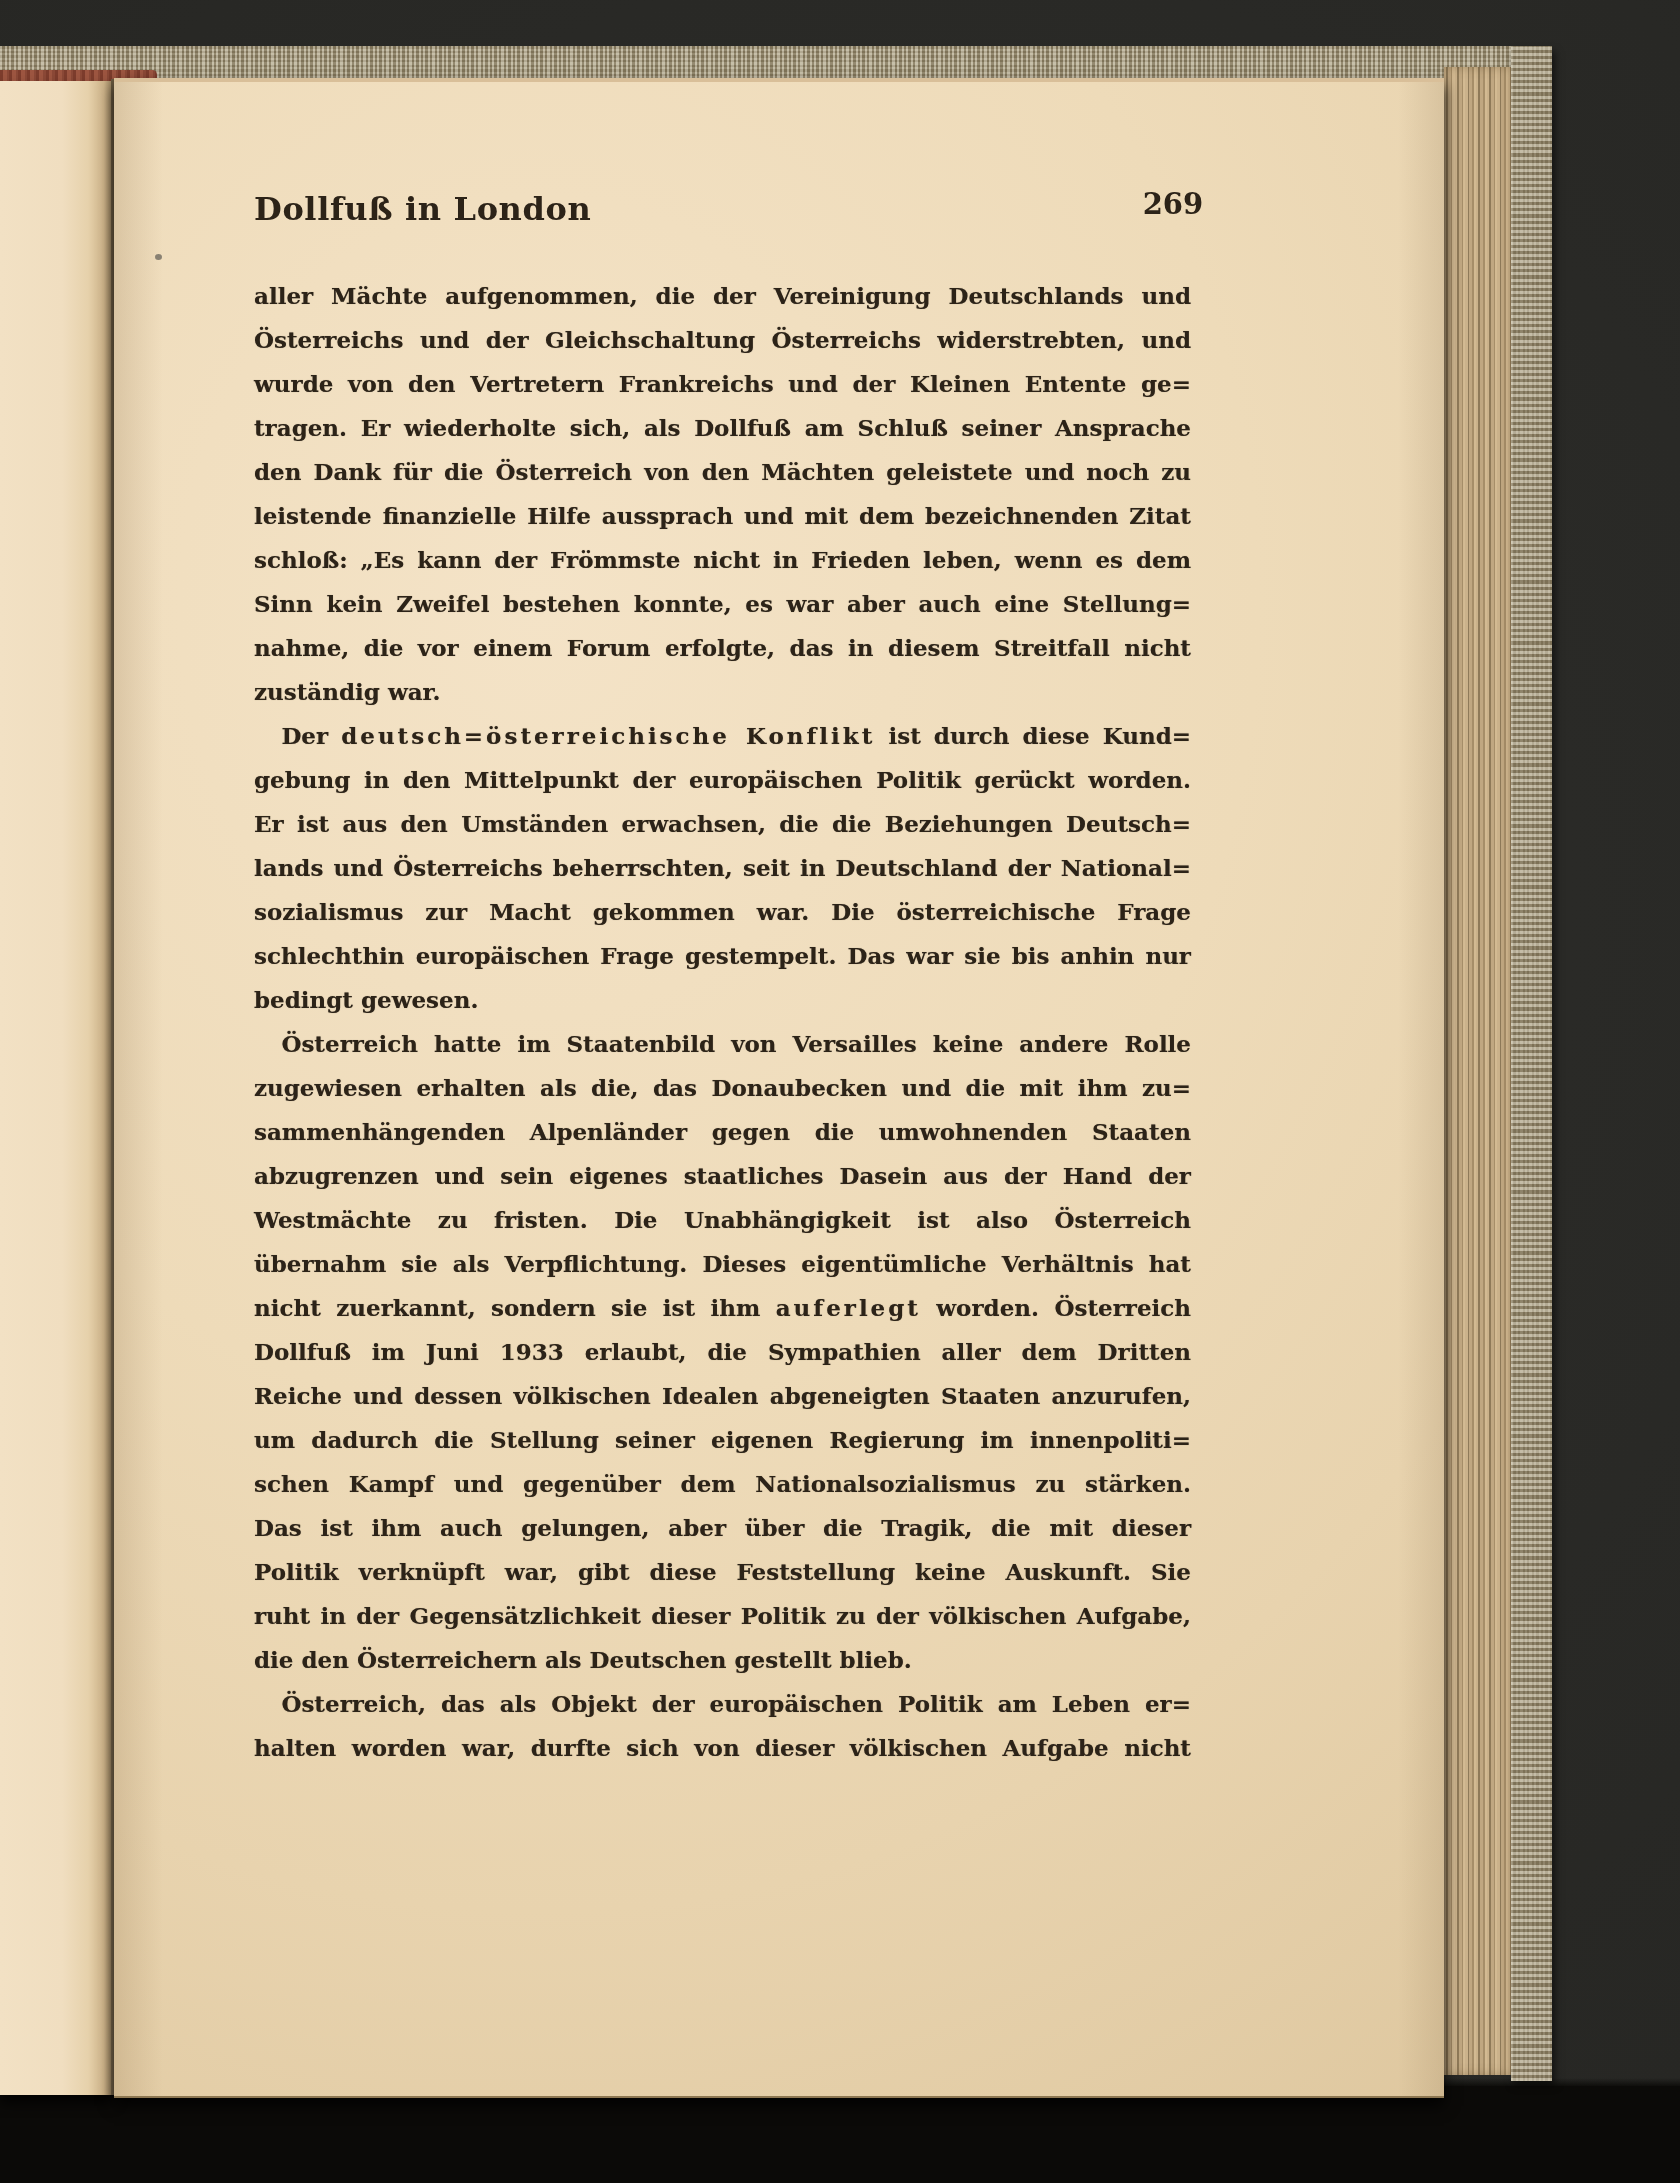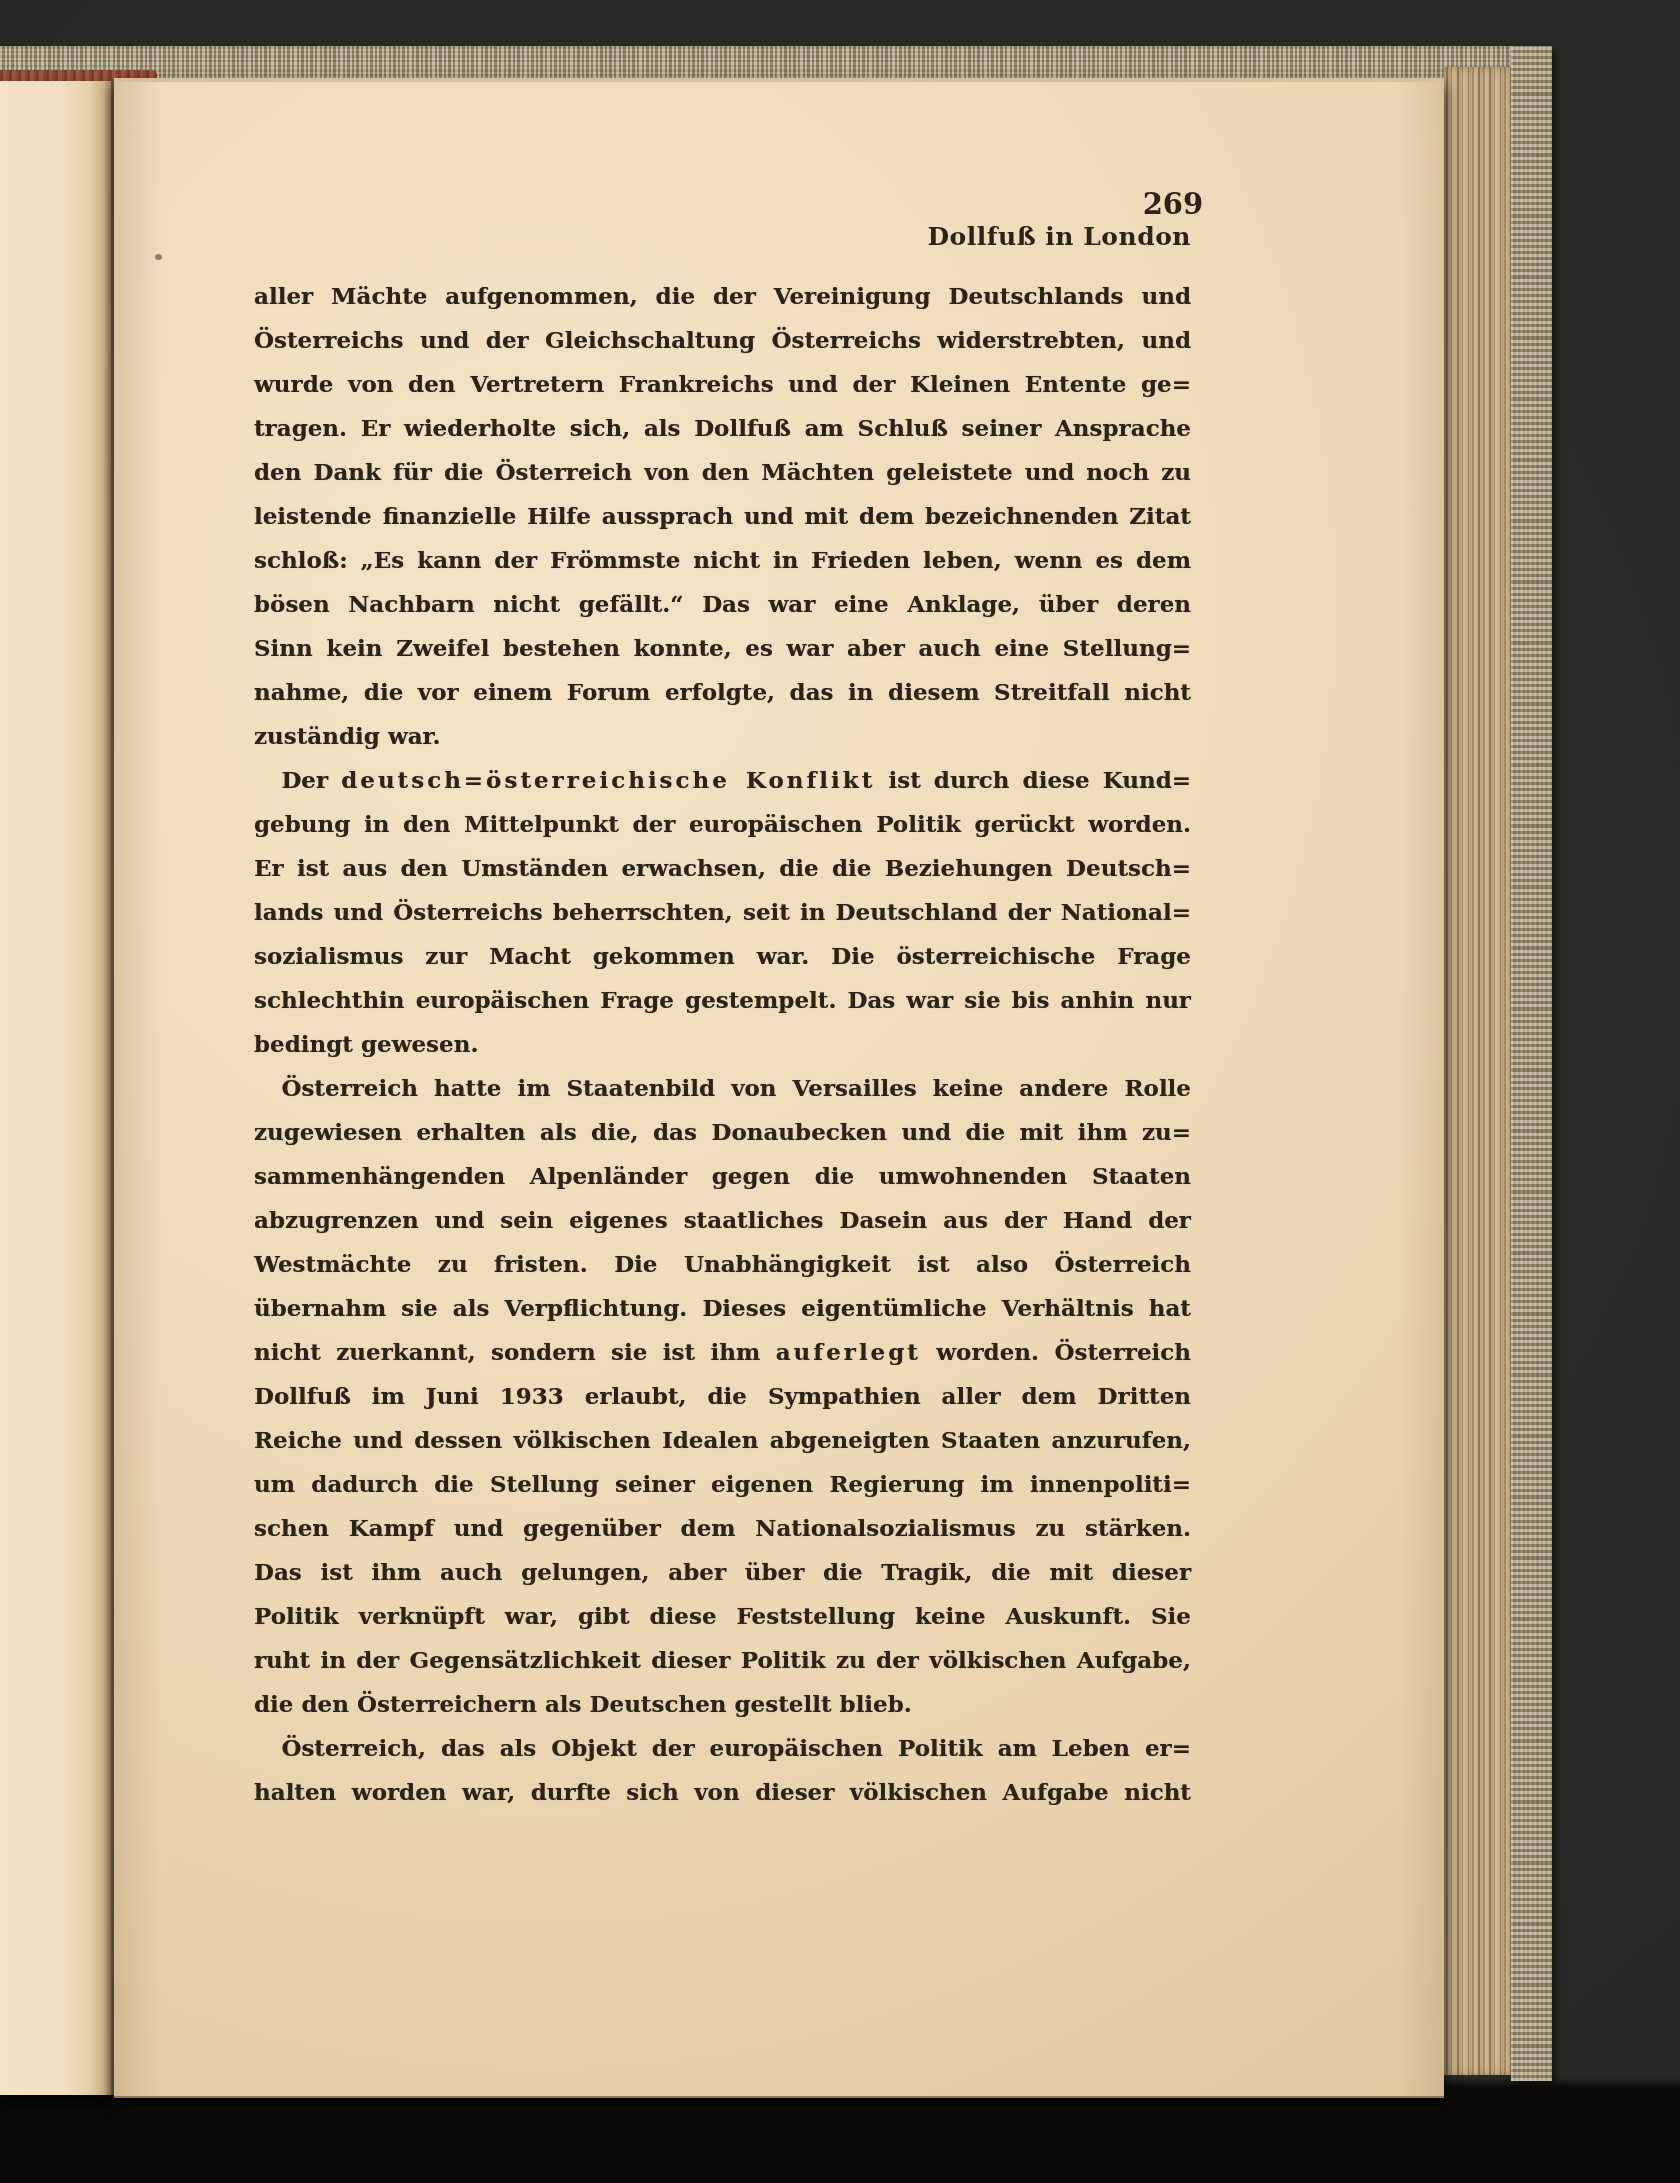--- a/index.html
+++ b/index.html
@@ -45,21 +45,21 @@
   .main-page{position:absolute;left:114px;top:78px;width:1330px;height:2014px;
     background:
       linear-gradient(90deg, rgba(140,110,70,.22) 0, rgba(140,110,70,0) 49px),
       linear-gradient(90deg, rgba(120,95,60,0) calc(100% - 46px), rgba(120,95,60,.16) 100%),
       radial-gradient(120% 90% at 32% 26%, #f4e3c7 0%, #eedbb9 45%, #e8d3ae 72%, #dfc8a0 100%);
     border-top:4.6px solid #d9bf99;
     border-bottom:2.3px solid #8d7752;
     box-shadow:0 7.6px 13.7px rgba(0,0,0,.8);}
   
   .running-head{position:absolute;left:254px;top:190px;width:937px;height:41px;color:#2c2318;}
-  .head-title{width:100%;text-align:right;font-size:25px;font-weight:700;letter-spacing:.02em;margin-top:32px;}
+  .head-title{width:100%;text-align:left;font-size:32px;font-weight:700;letter-spacing:.02em;}
   .page-num{position:absolute;right:-12.2px;top:-3px;font-size:29px;font-weight:700;}
   
   .body-lines{position:absolute;left:254px;top:274px;width:937px;
     font-size:23px;font-weight:700;line-height:44px;color:#2c2318;
     text-shadow:0 0 0.8px rgba(44,35,24,.45);}
   .line{text-align:justify;text-align-last:justify;white-space:normal;}
   .line.last{text-align-last:left;}
   .line.indent{text-indent:27.4px;}
   .spaced{letter-spacing:.13em;}
   .speck{position:absolute;left:155px;top:254px;width:6.9px;height:6.1px;border-radius:50%;
@@ -84,21 +84,20 @@
   </div>
 
   <div class="body-lines">
       <div class="line"><span>aller Mächte aufgenommen, die der Vereinigung Deutschlands und</span></div>
       <div class="line"><span>Österreichs und der Gleichschaltung Österreichs widerstrebten, und</span></div>
       <div class="line"><span>wurde von den Vertretern Frankreichs und der Kleinen Entente ge=</span></div>
       <div class="line"><span>tragen. Er wiederholte sich, als Dollfuß am Schluß seiner Ansprache</span></div>
       <div class="line"><span>den Dank für die Österreich von den Mächten geleistete und noch zu</span></div>
       <div class="line"><span>leistende finanzielle Hilfe aussprach und mit dem bezeichnenden Zitat</span></div>
       <div class="line"><span>schloß: „Es kann der Frömmste nicht in Frieden leben, wenn es dem</span></div>
-      <div class="line"><span>bösen Nachbarn nicht gefällt.“ Das war eine Anklage, über deren</span></div>
       <div class="line"><span>Sinn kein Zweifel bestehen konnte, es war aber auch eine Stellung=</span></div>
       <div class="line"><span>nahme, die vor einem Forum erfolgte, das in diesem Streitfall nicht</span></div>
       <div class="line last"><span>zuständig war.</span></div>
       <div class="line indent"><span>Der </span><span class="spaced">deutsch=österreichische Konflikt</span><span> ist durch diese Kund=</span></div>
       <div class="line"><span>gebung in den Mittelpunkt der europäischen Politik gerückt worden.</span></div>
       <div class="line"><span>Er ist aus den Umständen erwachsen, die die Beziehungen Deutsch=</span></div>
       <div class="line"><span>lands und Österreichs beherrschten, seit in Deutschland der National=</span></div>
       <div class="line"><span>sozialismus zur Macht gekommen war. Die österreichische Frage</span></div>
       <div class="line"><span>schlechthin europäischen Frage gestempelt. Das war sie bis anhin nur</span></div>
       <div class="line last"><span>bedingt gewesen.</span></div>

